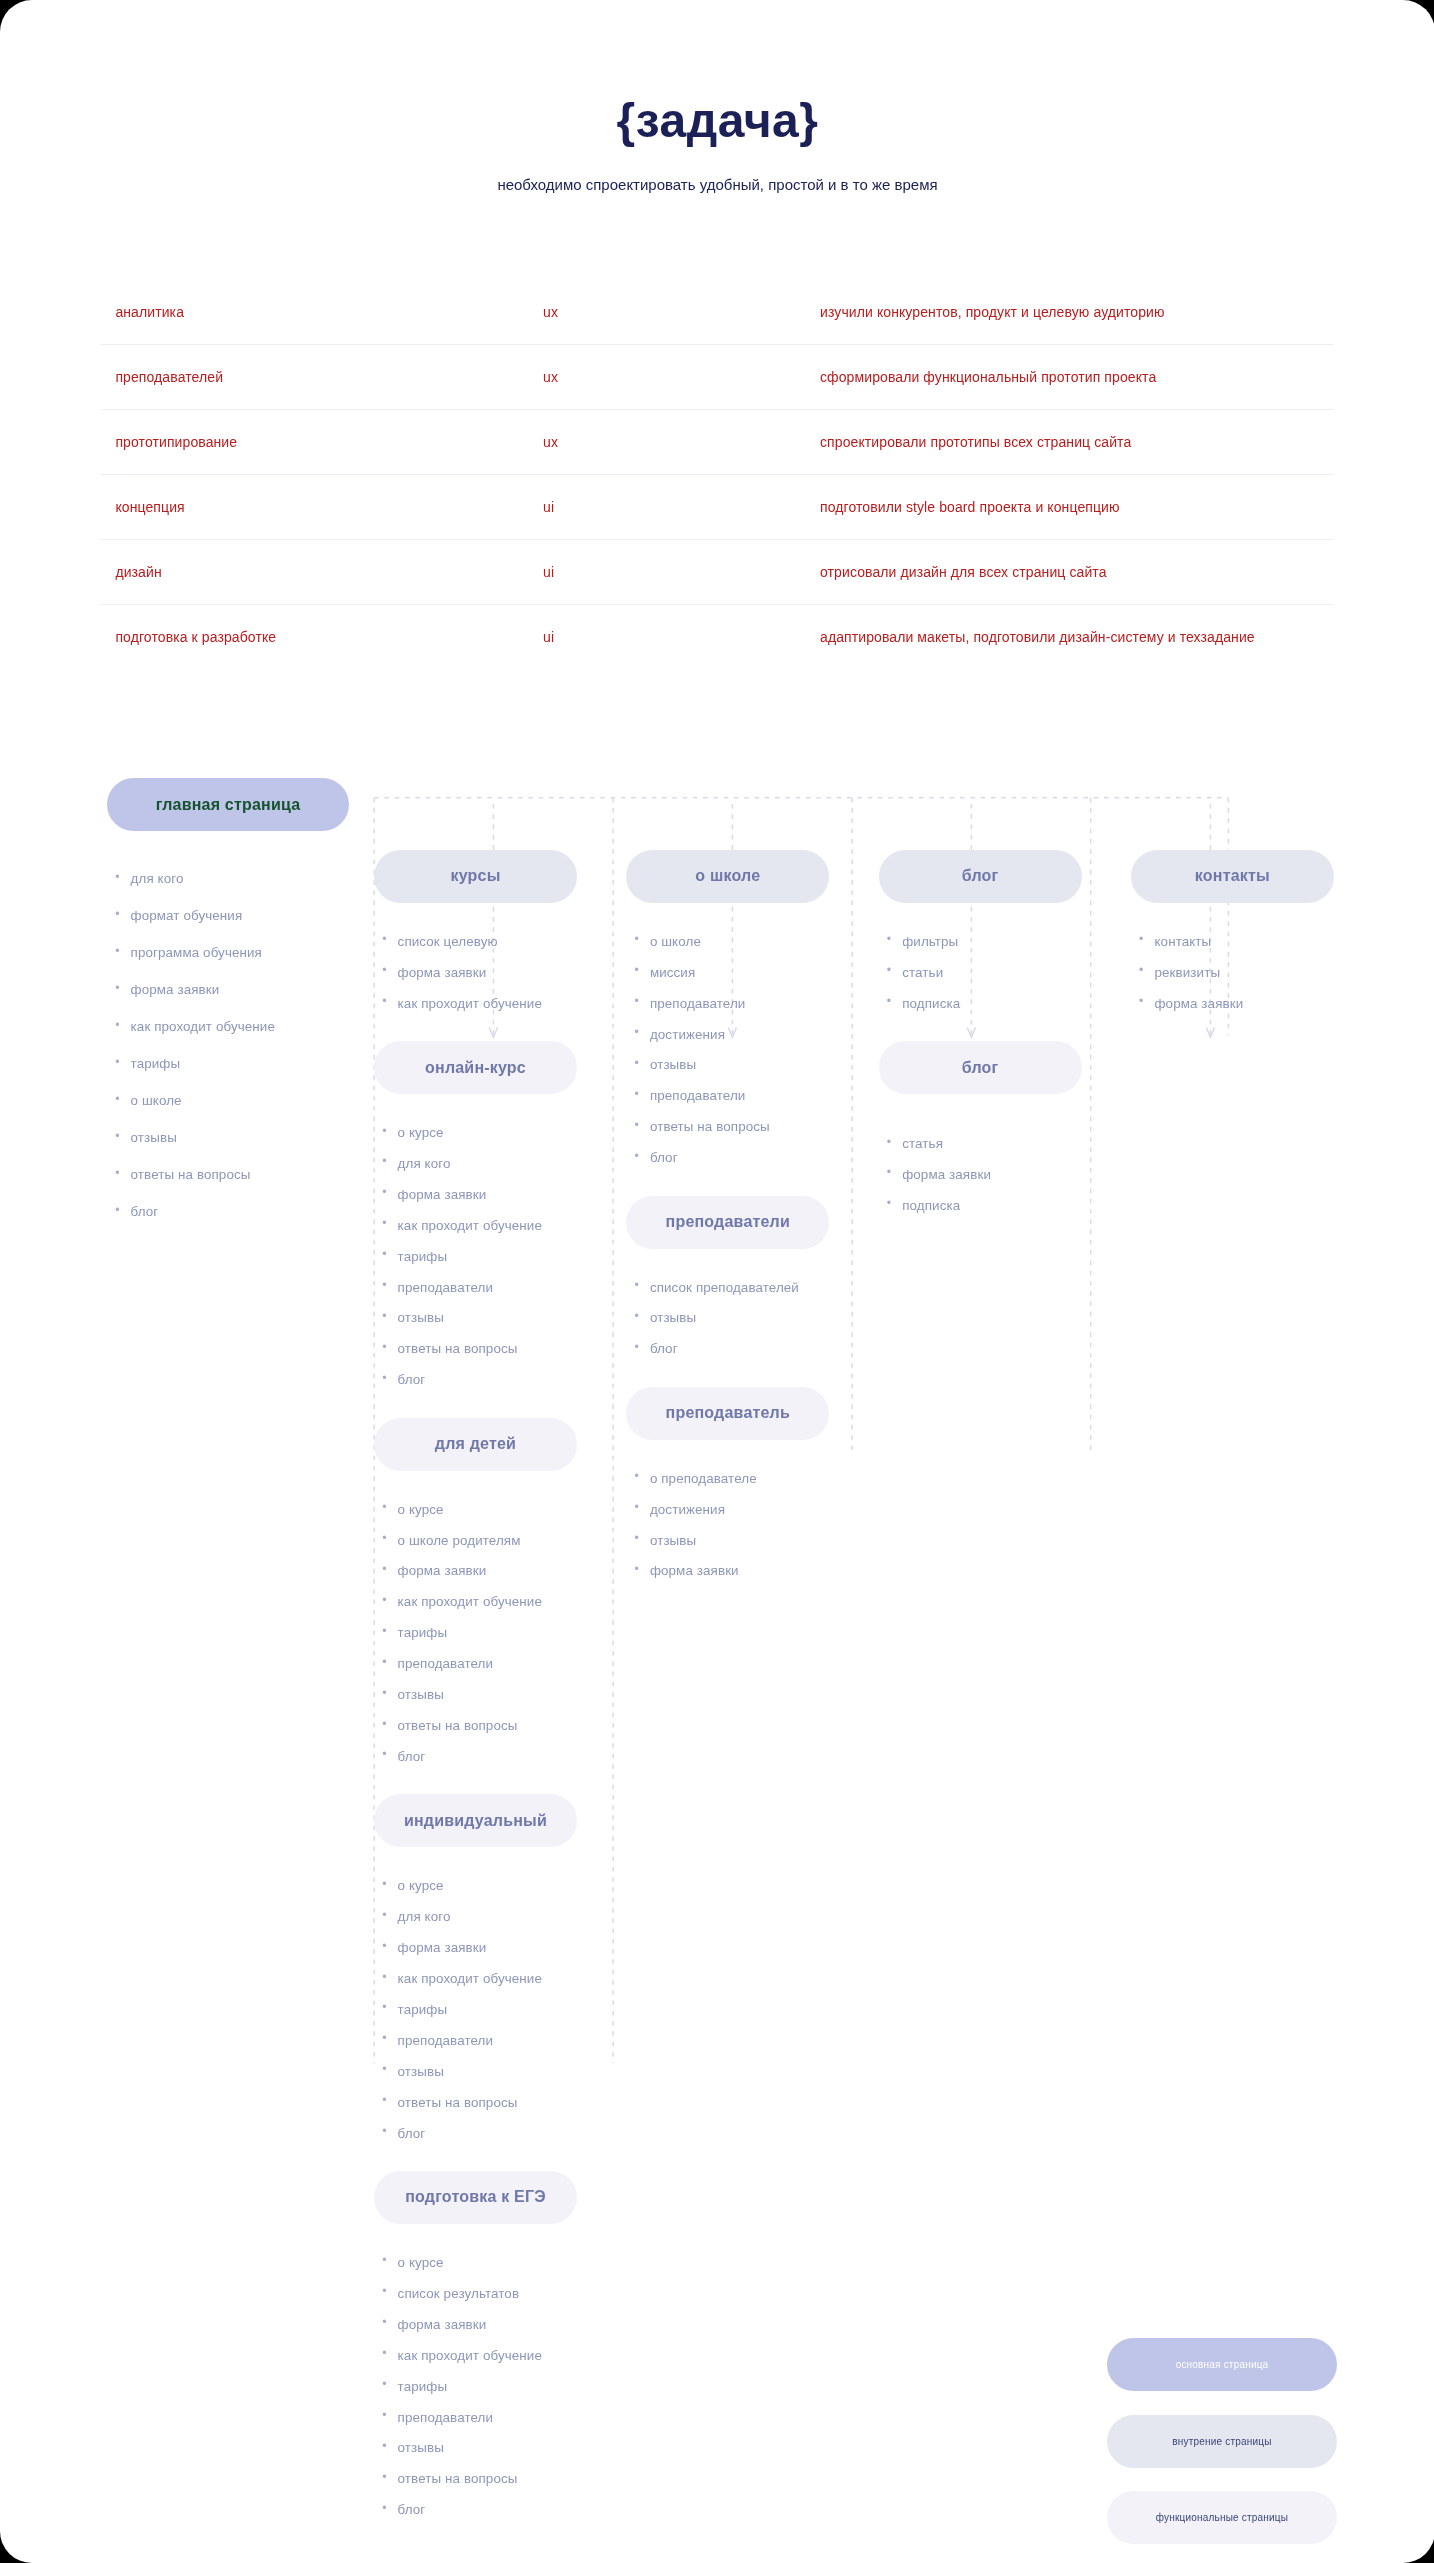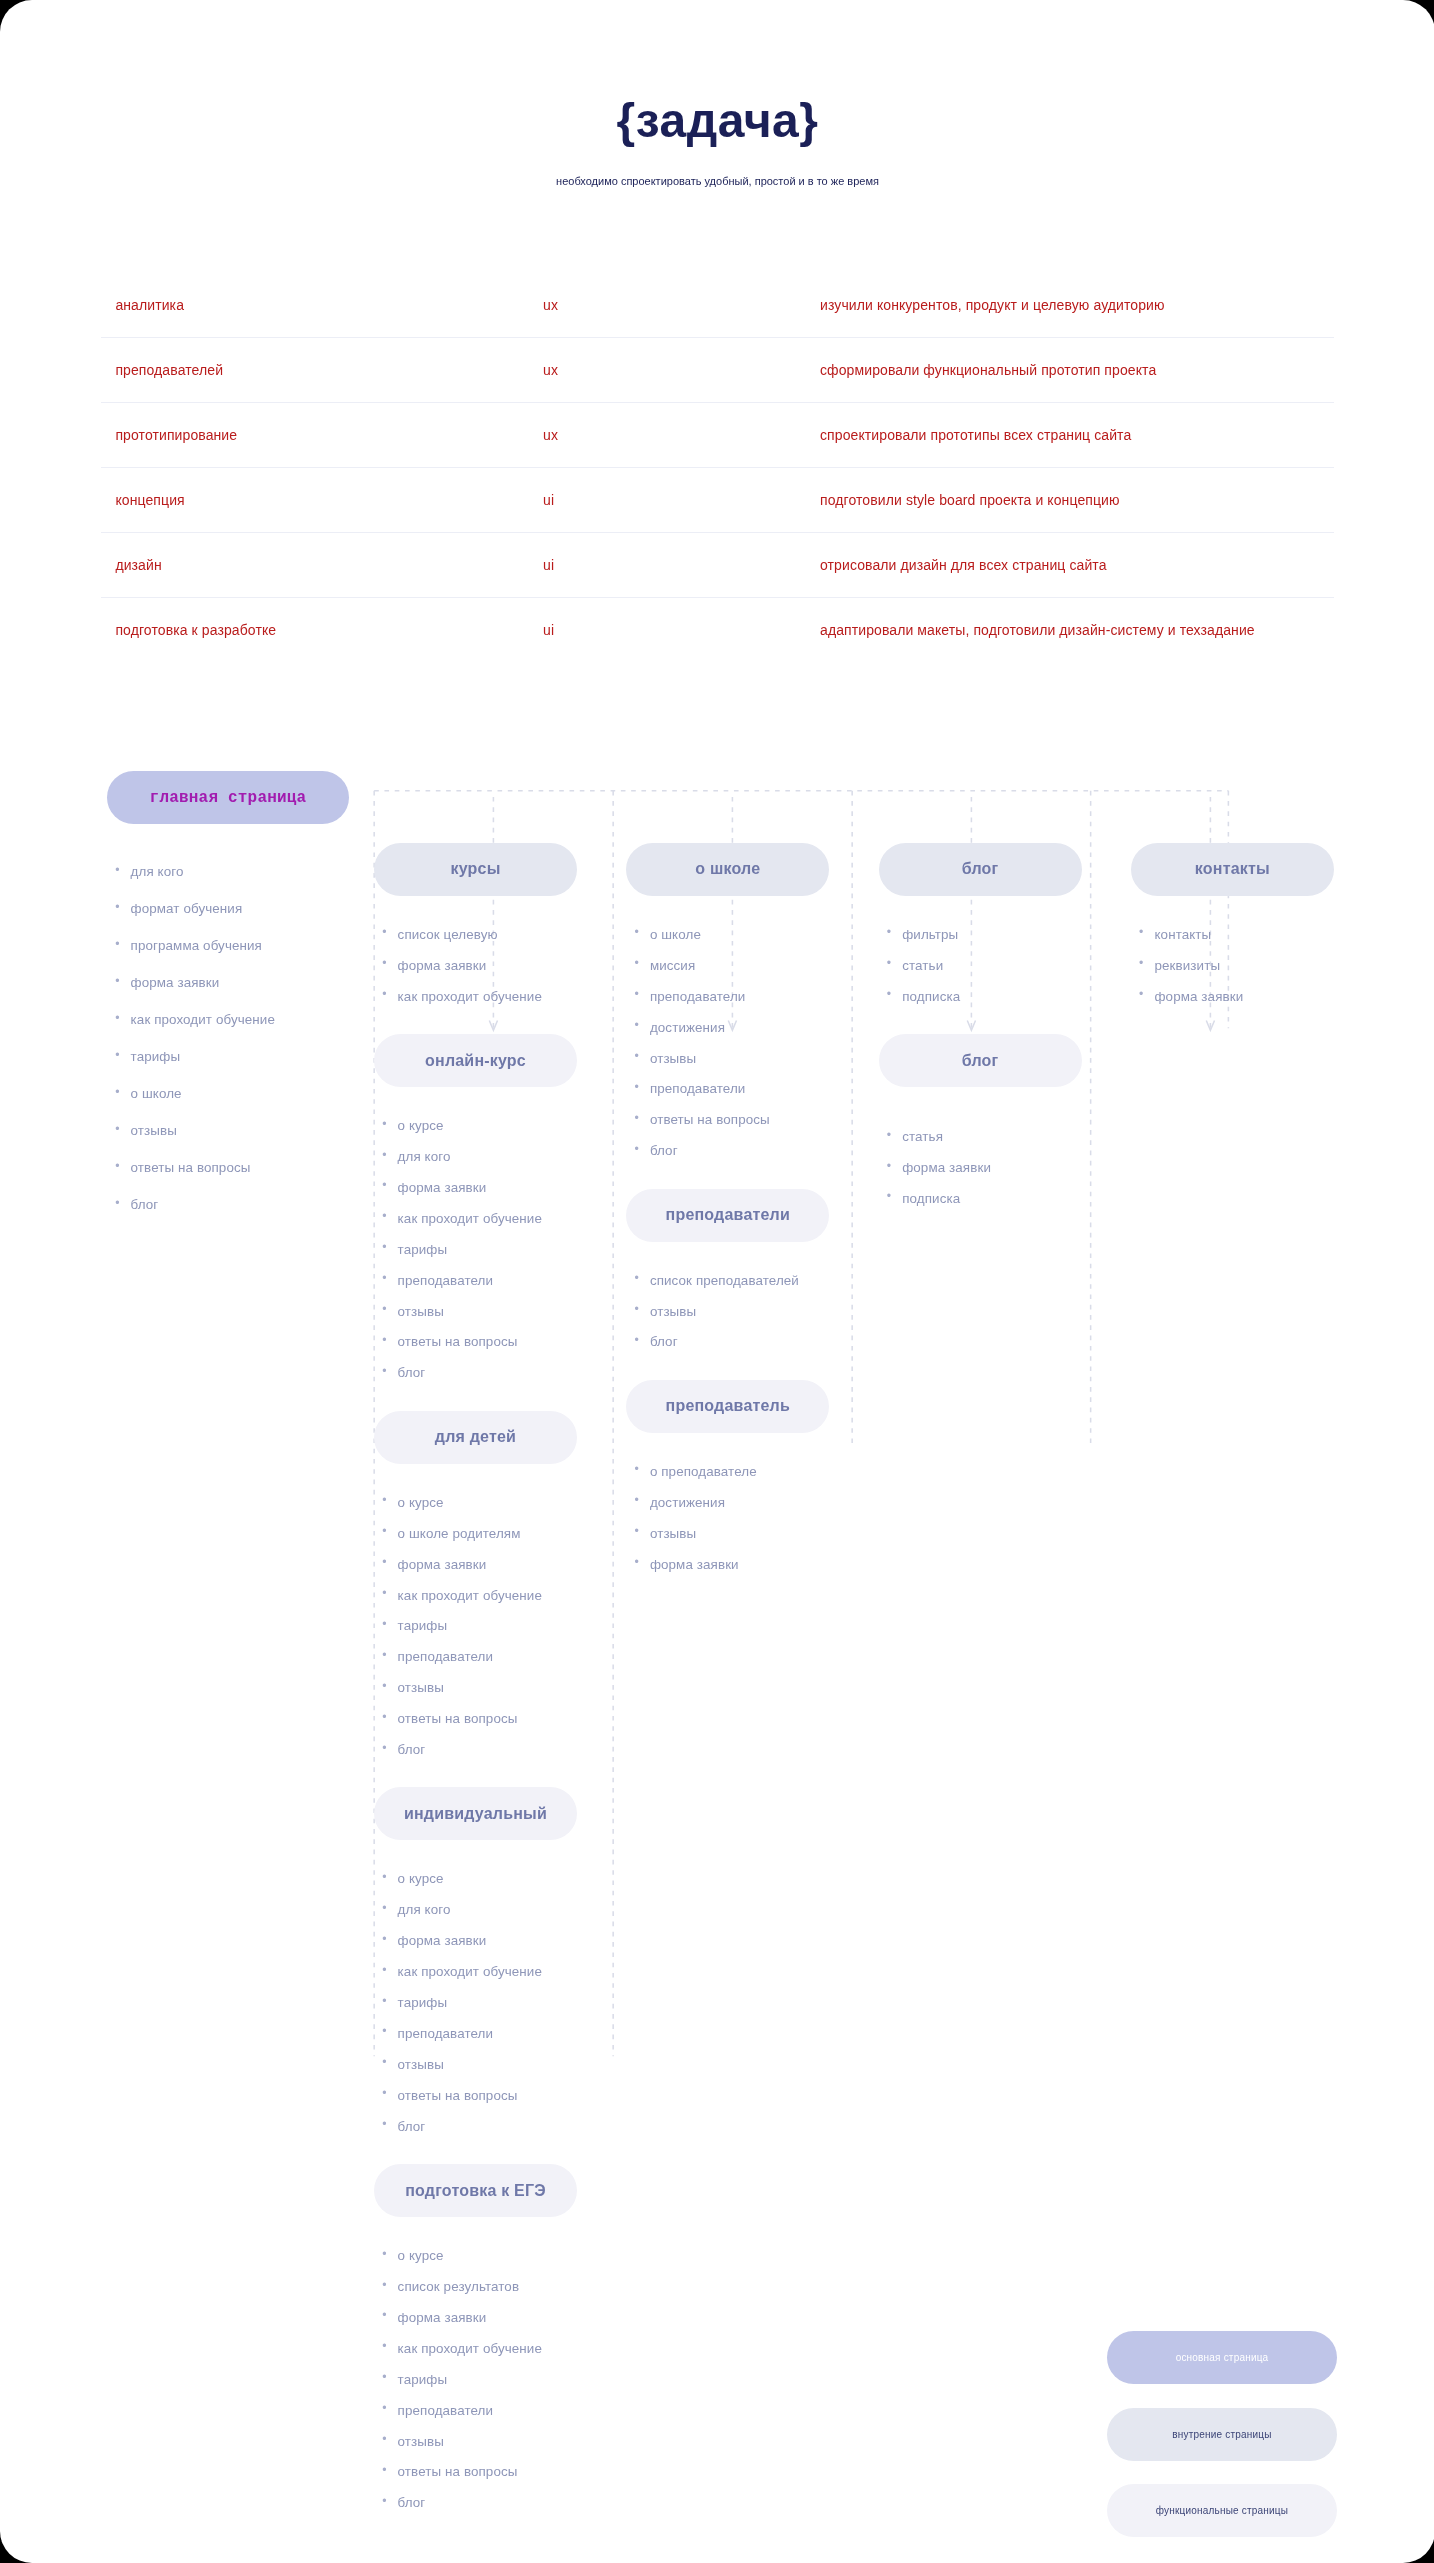--- a/index.html
+++ b/index.html
@@ -24,21 +24,21 @@
   .title {
     font-size: 48px;
     font-weight: 700;
     color: #1b2057;
     letter-spacing: 0.5px;
     line-height: 1;
   }
 
   .subtitle {
     margin-top: 27px;
-    font-size: 11px;
+    font-size: 15px;
     font-weight: 400;
     color: #1b2057;
     line-height: 1.72;
   }
 
   
   .table {
     margin: 82px auto 0;
     width: 1233px;
   }
@@ -97,22 +97,21 @@
     border-radius: 27px;
     font-size: 16px;
     font-weight: 700;
     letter-spacing: 0.2px;
     text-align: center;
     padding: 0 9.2px;
   }
   .chip-root {
     width: 242px;
     background: #bfc5e8;
-    color: #a21caf;
-    font-family: Liberation Mono, monospace;
+    color: #14532d;
   }
   .chip-main {
     width: 203px;
     background: #e4e7f0;
     color: #6f78a8;
   }
   .chip-sub {
     width: 203px;
     background: #f2f2f8;
     color: #6f78a8;

